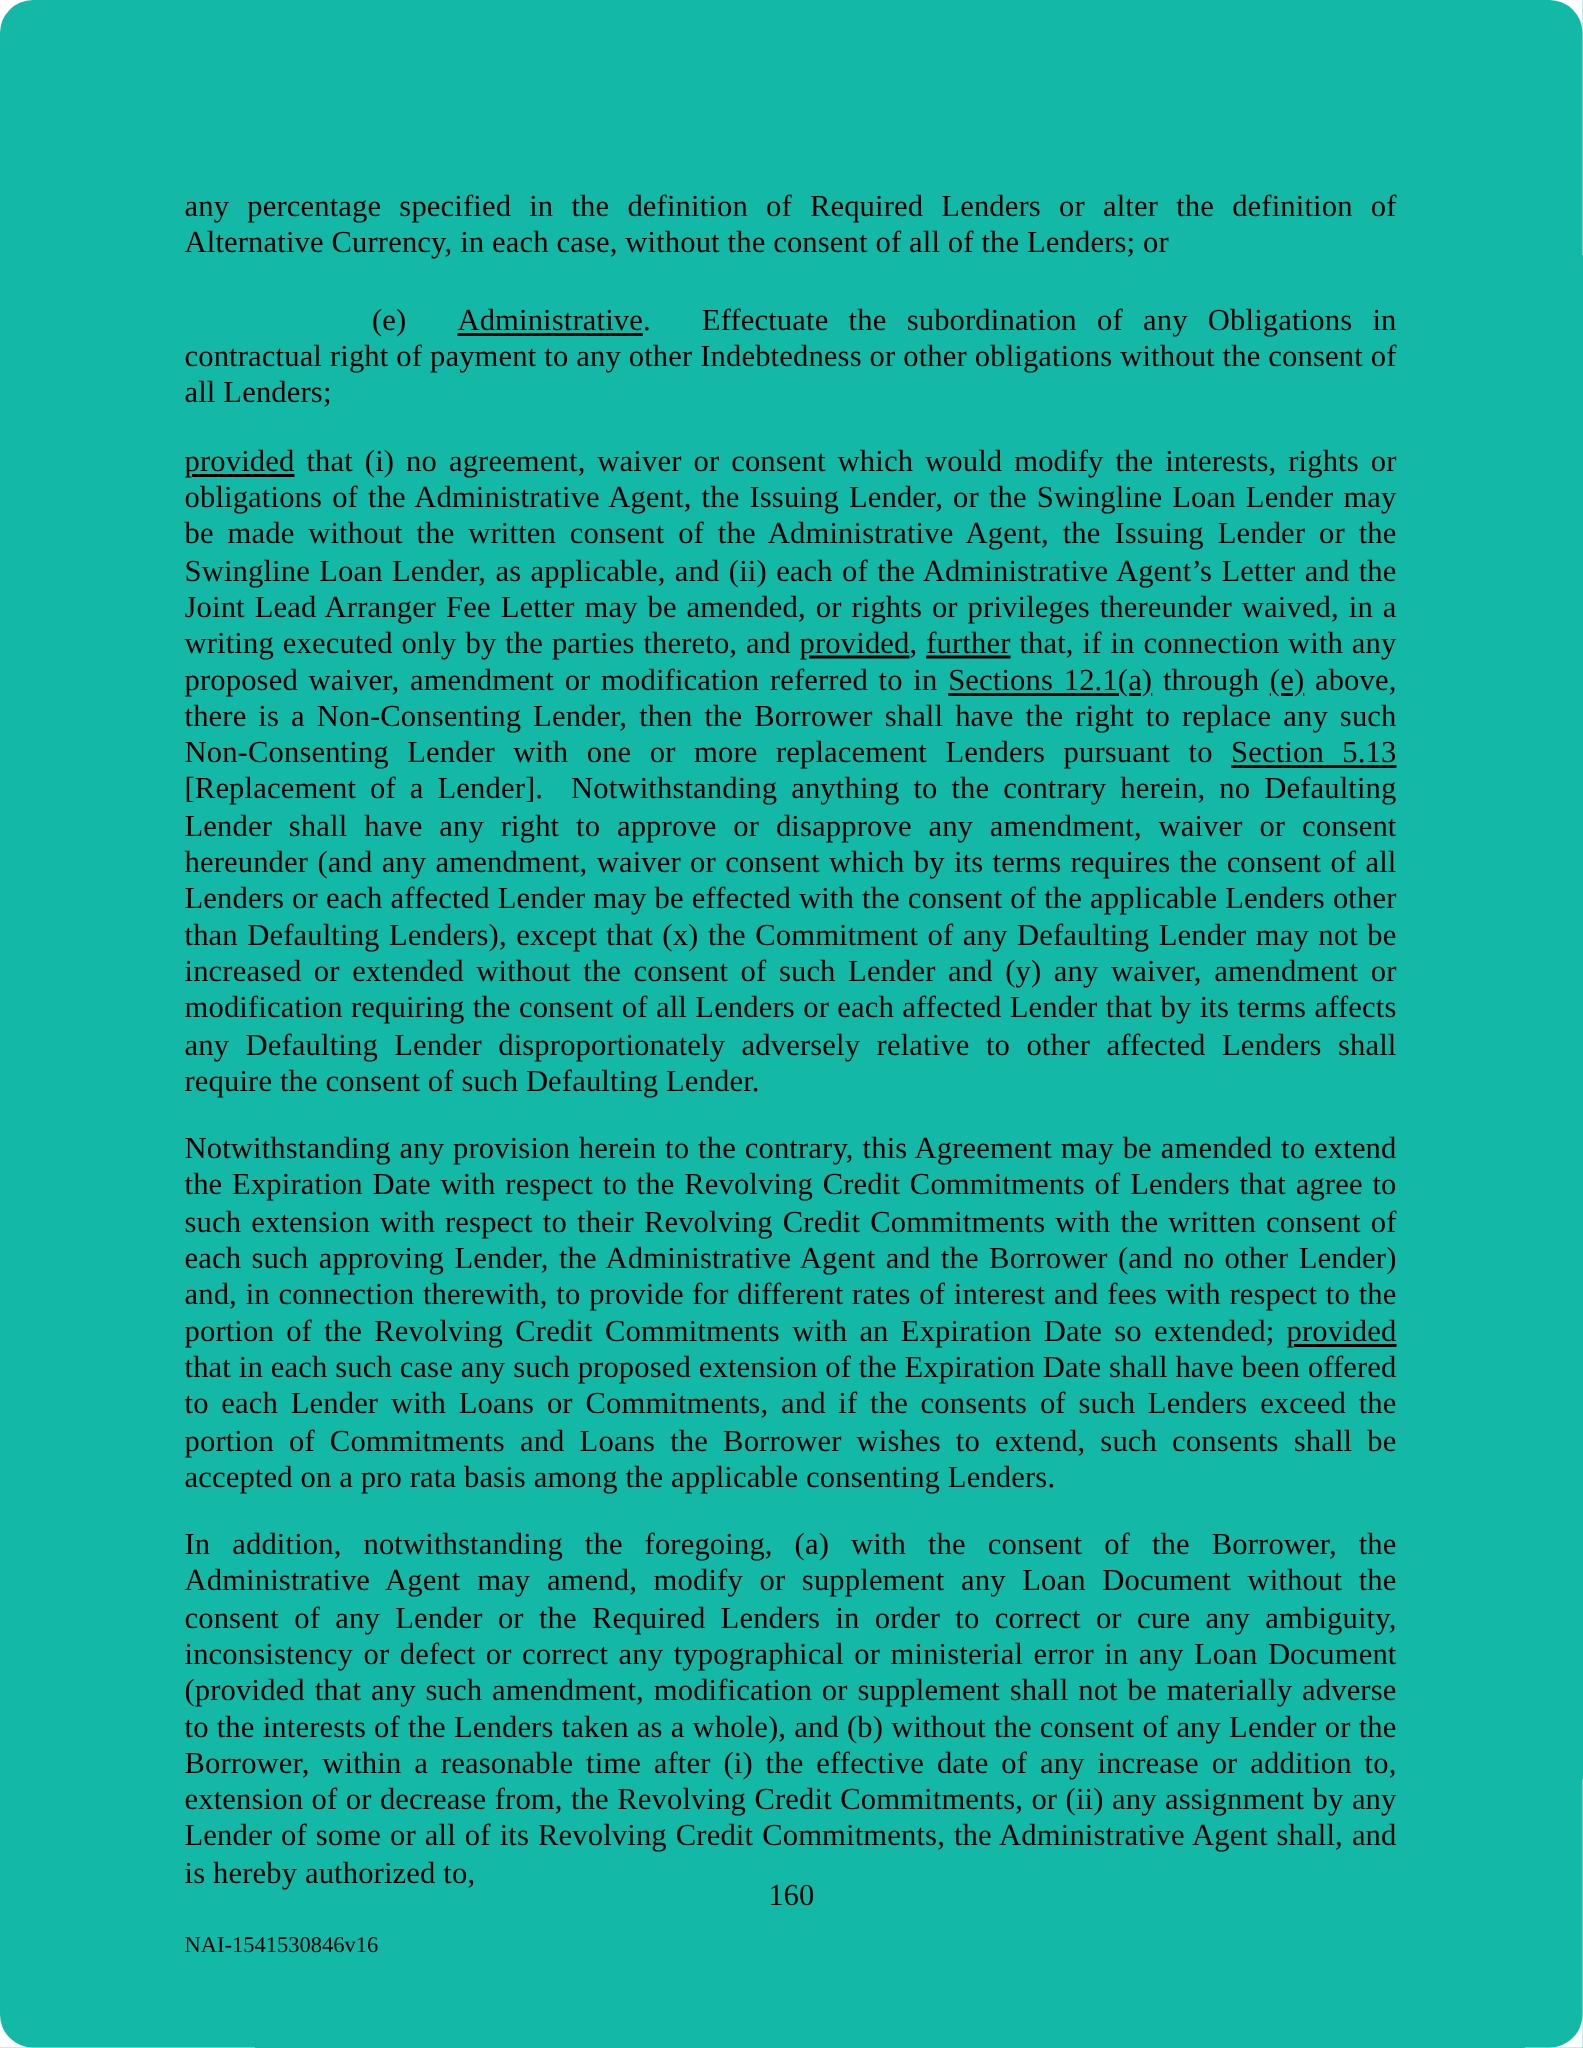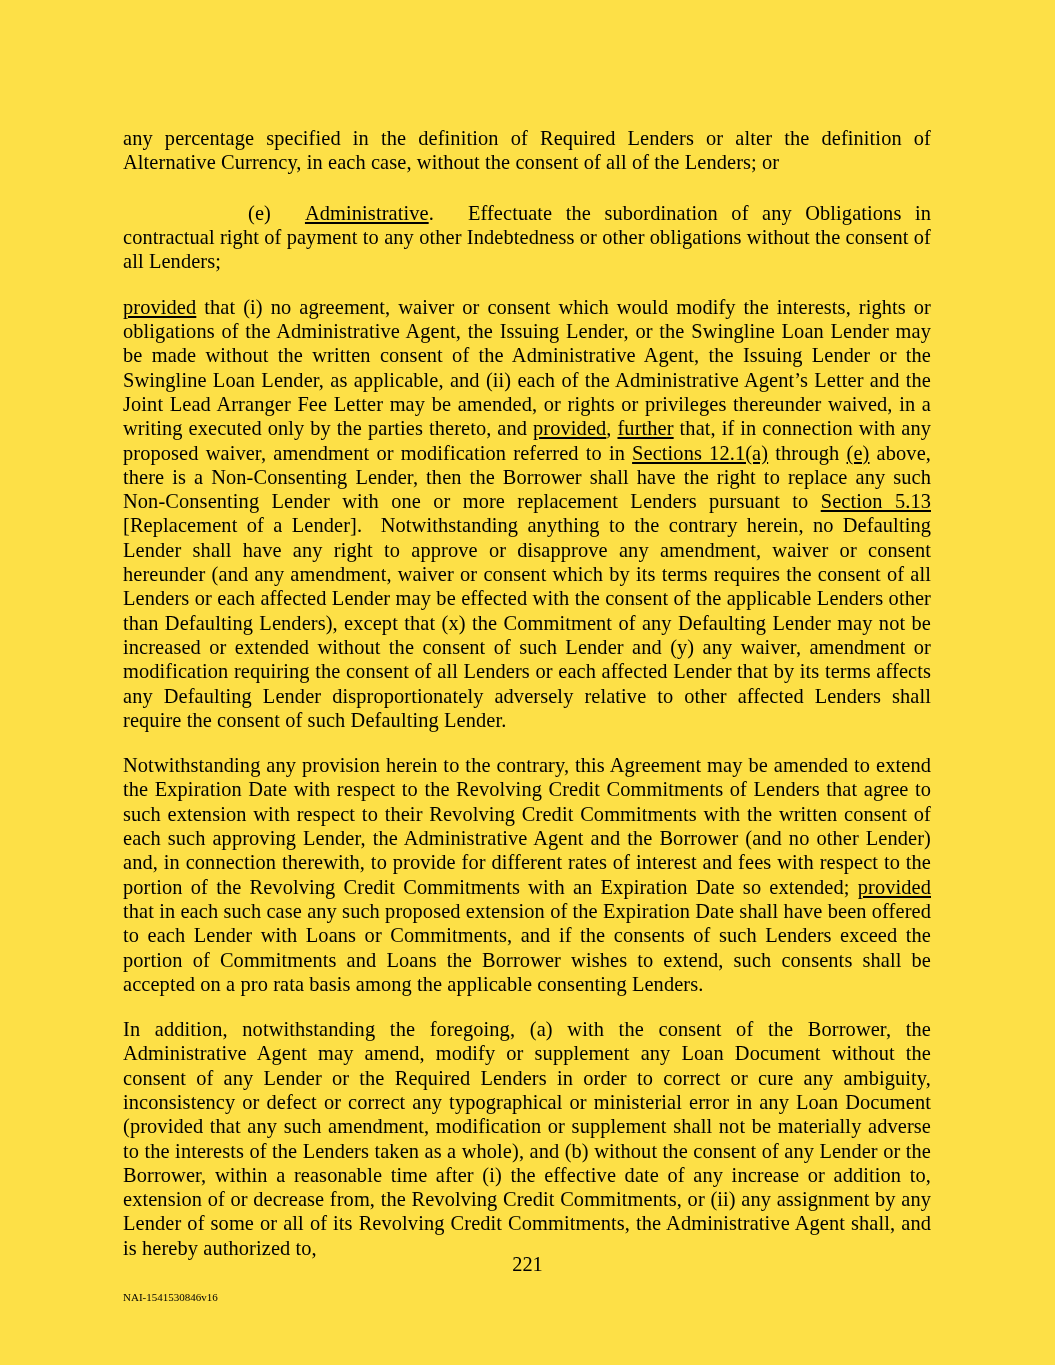--- a/index.html
+++ b/index.html
@@ -11,21 +11,22 @@
     width: 1055px;
     height: 1365px;
     position: relative;
     font-family: "Liberation Serif", serif;
     color: #000000;
     overflow: hidden;
   }
   .page {
     position: absolute;
     inset: 0;
-    background: #fde047;
+    background: #14b8a6;
+    border-radius: 22px;
   }
   .content {
     position: absolute;
     left: 123px;
     top: 126px;
     width: 808px;
   }
   p.para {
     margin: 0 0 21px 0;
     font-size: 20.4px;
@@ -49,30 +50,30 @@
     left: 0;
     width: 100%;
     text-align: center;
     font-size: 20.4px;
     line-height: 24.3px;
   }
   .doc-id {
     position: absolute;
     top: 1289px;
     left: 123px;
-    font-size: 11px;
+    font-size: 15px;
     line-height: 16px;
   }
 </style>
 </head>
 <body>
 
 <div class="page">
   <div class="content">
       <p class="para"><span>any percentage specified in the definition of Required Lenders or alter the definition of Alternative Currency, in each case, without the consent of all of the Lenders; or</span></p>
       <p class="para indent"><span>(e)</span><span class="tab">&nbsp;</span><span class="u">Administrative</span><span>.</span><span class="tab">&nbsp;</span><span>Effectuate the subordination of any Obligations in contractual right of payment to any other Indebtedness or other obligations without the consent of all Lenders;</span></p>
       <p class="para"><span class="u">provided</span><span> that (i) no agreement, waiver or consent which would modify the interests, rights or obligations of the Administrative Agent, the Issuing Lender, or the Swingline Loan Lender may be made without the written consent of the Administrative Agent, the Issuing Lender or the Swingline Loan Lender, as applicable, and (ii) each of the Administrative Agent’s Letter and the Joint Lead Arranger Fee Letter may be amended, or rights or privileges thereunder waived, in a writing executed only by the parties thereto, and </span><span class="u">provided</span><span>, </span><span class="u">further</span><span> that, if in connection with any proposed waiver, amendment or modification referred to in </span><span class="u">Sections 12.1(a)</span><span> through </span><span class="u">(e)</span><span> above, there is a Non-Consenting Lender, then the Borrower shall have the right to replace any such Non-Consenting Lender with one or more replacement Lenders pursuant to </span><span class="u">Section 5.13</span><span> [Replacement of a Lender].&nbsp; Notwithstanding anything to the contrary herein, no Defaulting Lender shall have any right to approve or disapprove any amendment, waiver or consent hereunder (and any amendment, waiver or consent which by its terms requires the consent of all Lenders or each affected Lender may be effected with the consent of the applicable Lenders other than Defaulting Lenders), except that (x) the Commitment of any Defaulting Lender may not be increased or extended without the consent of such Lender and (y) any waiver, amendment or modification requiring the consent of all Lenders or each affected Lender that by its terms affects any Defaulting Lender disproportionately adversely relative to other affected Lenders shall require the consent of such Defaulting Lender.</span></p>
       <p class="para"><span>Notwithstanding any provision herein to the contrary, this Agreement may be amended to extend the Expiration Date with respect to the Revolving Credit Commitments of Lenders that agree to such extension with respect to their Revolving Credit Commitments with the written consent of each such approving Lender, the Administrative Agent and the Borrower (and no other Lender) and, in connection therewith, to provide for different rates of interest and fees with respect to the portion of the Revolving Credit Commitments with an Expiration Date so extended; </span><span class="u">provided</span><span> that in each such case any such proposed extension of the Expiration Date shall have been offered to each Lender with Loans or Commitments, and if the consents of such Lenders exceed the portion of Commitments and Loans the Borrower wishes to extend, such consents shall be accepted on a </span><span class="i">pro rata</span><span> basis among the applicable consenting Lenders.</span></p>
       <p class="para"><span>In addition, notwithstanding the foregoing, (a) with the consent of the Borrower, the Administrative Agent may amend, modify or supplement any Loan Document without the consent of any Lender or the Required Lenders in order to correct or cure any ambiguity, inconsistency or defect or correct any typographical or ministerial error in any Loan Document (provided that any such amendment, modification or supplement shall not be materially adverse to the interests of the Lenders taken as a whole), and (b) without the consent of any Lender or the Borrower, within a reasonable time after (i) the effective date of any increase or addition to, extension of or decrease from, the Revolving Credit Commitments, or (ii) any assignment by any Lender of some or all of its Revolving Credit Commitments, the Administrative Agent shall, and is hereby authorized to,</span></p>
     </div>
-  <div class="page-number">221</div>
+  <div class="page-number">160</div>
   <div class="doc-id">NAI-1541530846v16</div>
 </div>
 
 </body></html>

